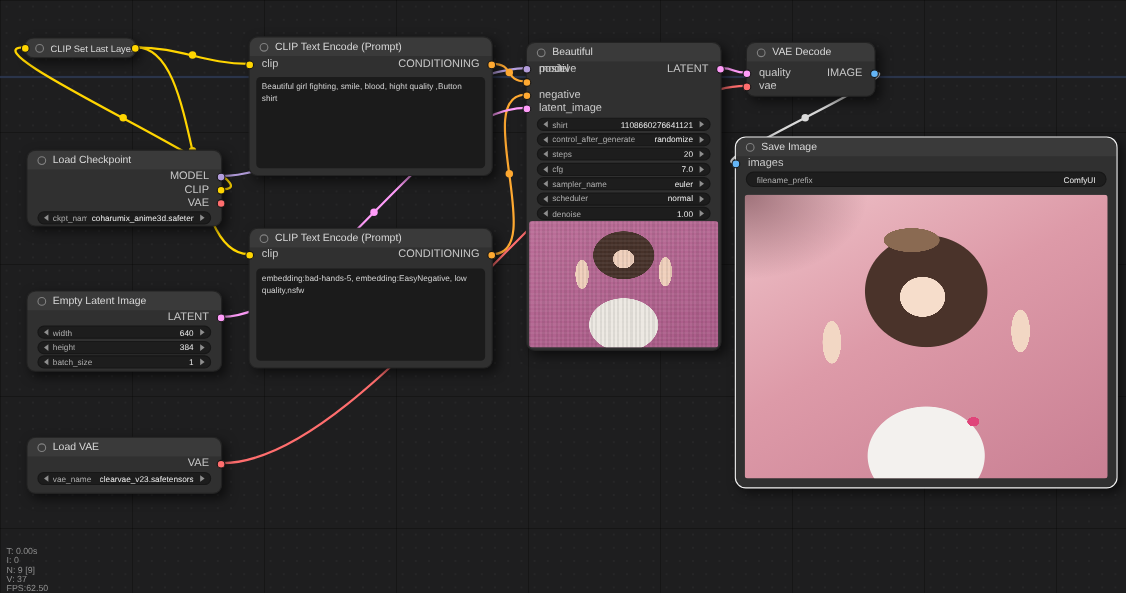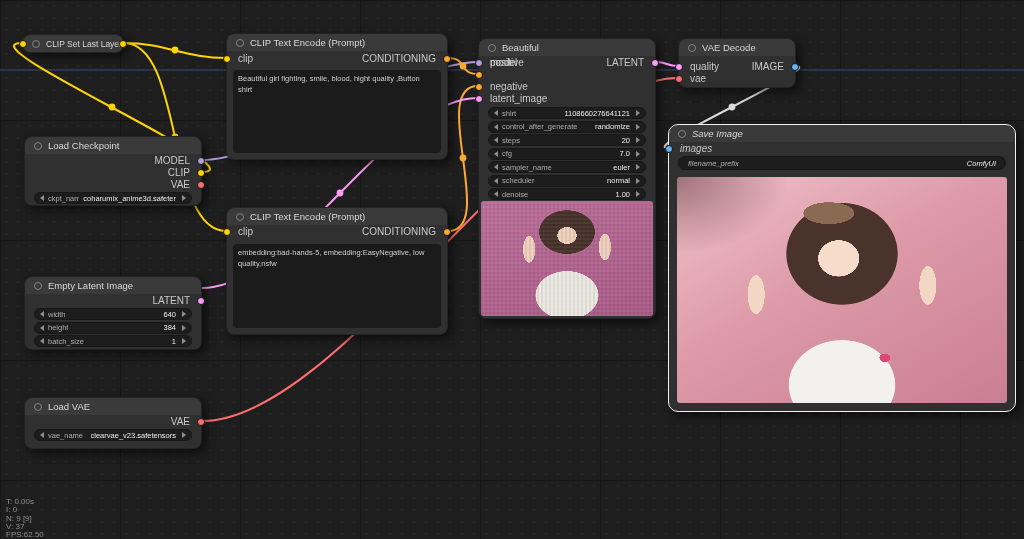--- a/index.html
+++ b/index.html
@@ -147,21 +147,21 @@
       <span class="toggle"></span>
       <span>CLIP Text Encode (Prompt)</span>
     </div>
     <span class="slot-dot in" style="top: 20px; background: rgb(255, 213, 0);"></span>
     <span class="slot-label lbl-in" style="top:19px;">clip</span>
     <span class="slot-dot out" style="top: 20px; background: rgb(255, 169, 49);"></span>
     <span class="slot-label lbl-out" style="top:19px;">CONDITIONING</span>
     <div class="textbox" style="top:36px; bottom:6px;">embedding:bad-hands-5, embedding:EasyNegative, low quality,nsfw</div>
   </div>
 
-  <div class="node" style="left:24px; top:276px; width:178px; height:74px;text-align:right;">
+  <div class="node" style="left:24px; top:264px; width:178px; height:74px;text-align:right;">
     <div class="node-header">
       <span class="toggle"></span>
       <span>Empty Latent Image</span>
     </div>
     <span class="slot-dot out" style="top: 20px; background: rgb(255, 156, 249);"></span>
     <span class="slot-label lbl-out" style="top:19px;">LATENT</span>
     <div class="widgets-col" style="top:31px;">
       <div class="widget">
         <span class="tri-l"></span>
         <span class="wlabel">width</span>
@@ -268,21 +268,21 @@
       <span>VAE Decode</span>
     </div>
     <span class="slot-dot in" style="top: 24px; background: rgb(255, 156, 249);"></span>
     <span class="slot-label lbl-in" style="top:23px;">quality</span>
     <span class="slot-dot in" style="top: 36px; background: rgb(255, 110, 110);"></span>
     <span class="slot-label lbl-in" style="top:35px;">vae</span>
     <span class="slot-dot out" style="top: 24px; background: rgb(100, 181, 246);"></span>
     <span class="slot-label lbl-out" style="top:23px;">IMAGE</span>
   </div>
 
-  <div class="node selected" style="left:668px; top:124px; width:348px; height:288px; border-radius:10px;font-style:italic;">
+  <div class="node selected" style="left:668px; top:124px; width:348px; height:320px; border-radius:10px;">
     <div class="node-header" style="border-radius:10px 10px 0 0;">
       <span class="toggle"></span>
       <span>Save Image</span>
     </div>
     <span class="slot-dot in" style="top: 20px; background: rgb(100, 181, 246);"></span>
     <span class="slot-label lbl-in" style="top:19px;">images</span>
     <div class="widgets-col" style="top:31px;">
       <div class="widget tall">
         <span class="wlabel" style="margin-left:4px;">filename_prefix</span>
         <span class="wvalue" style="margin-right:4px;">ComfyUI</span>

